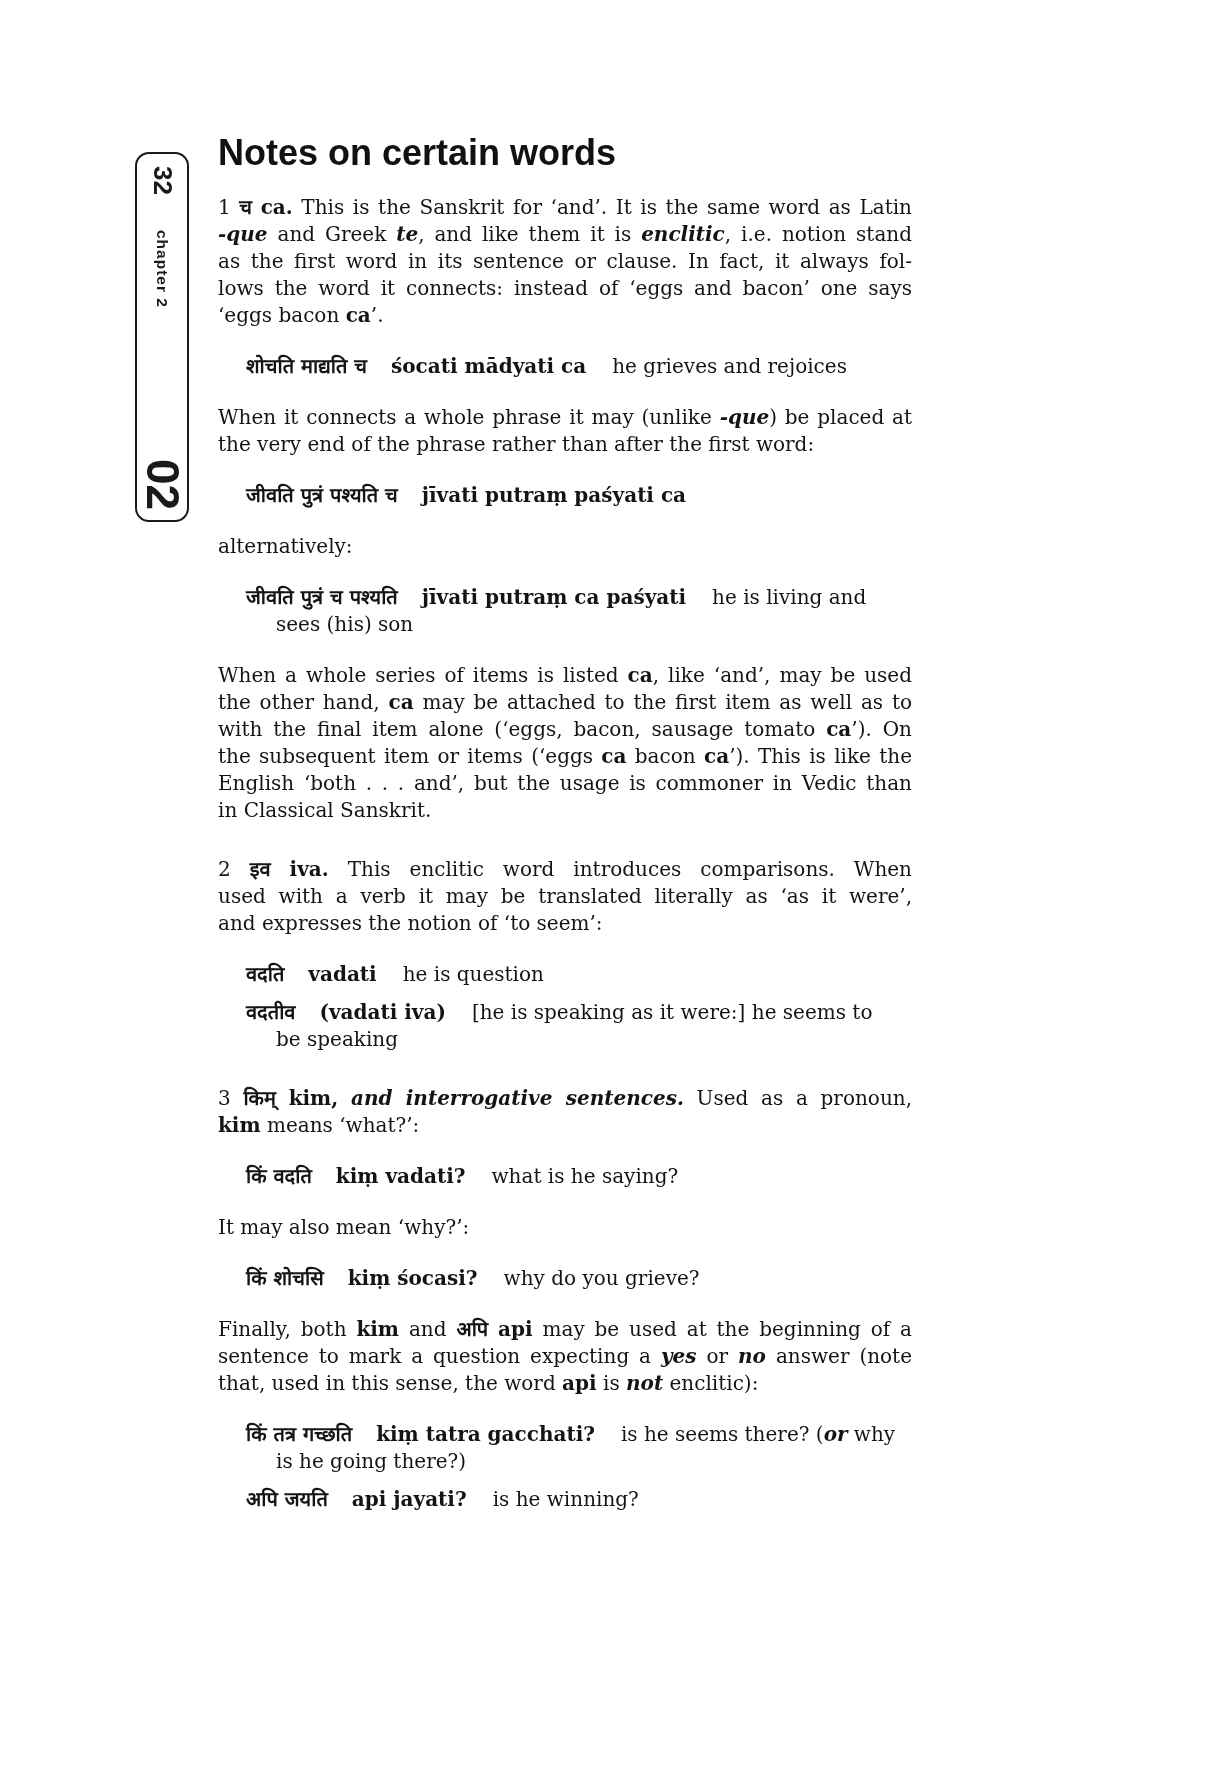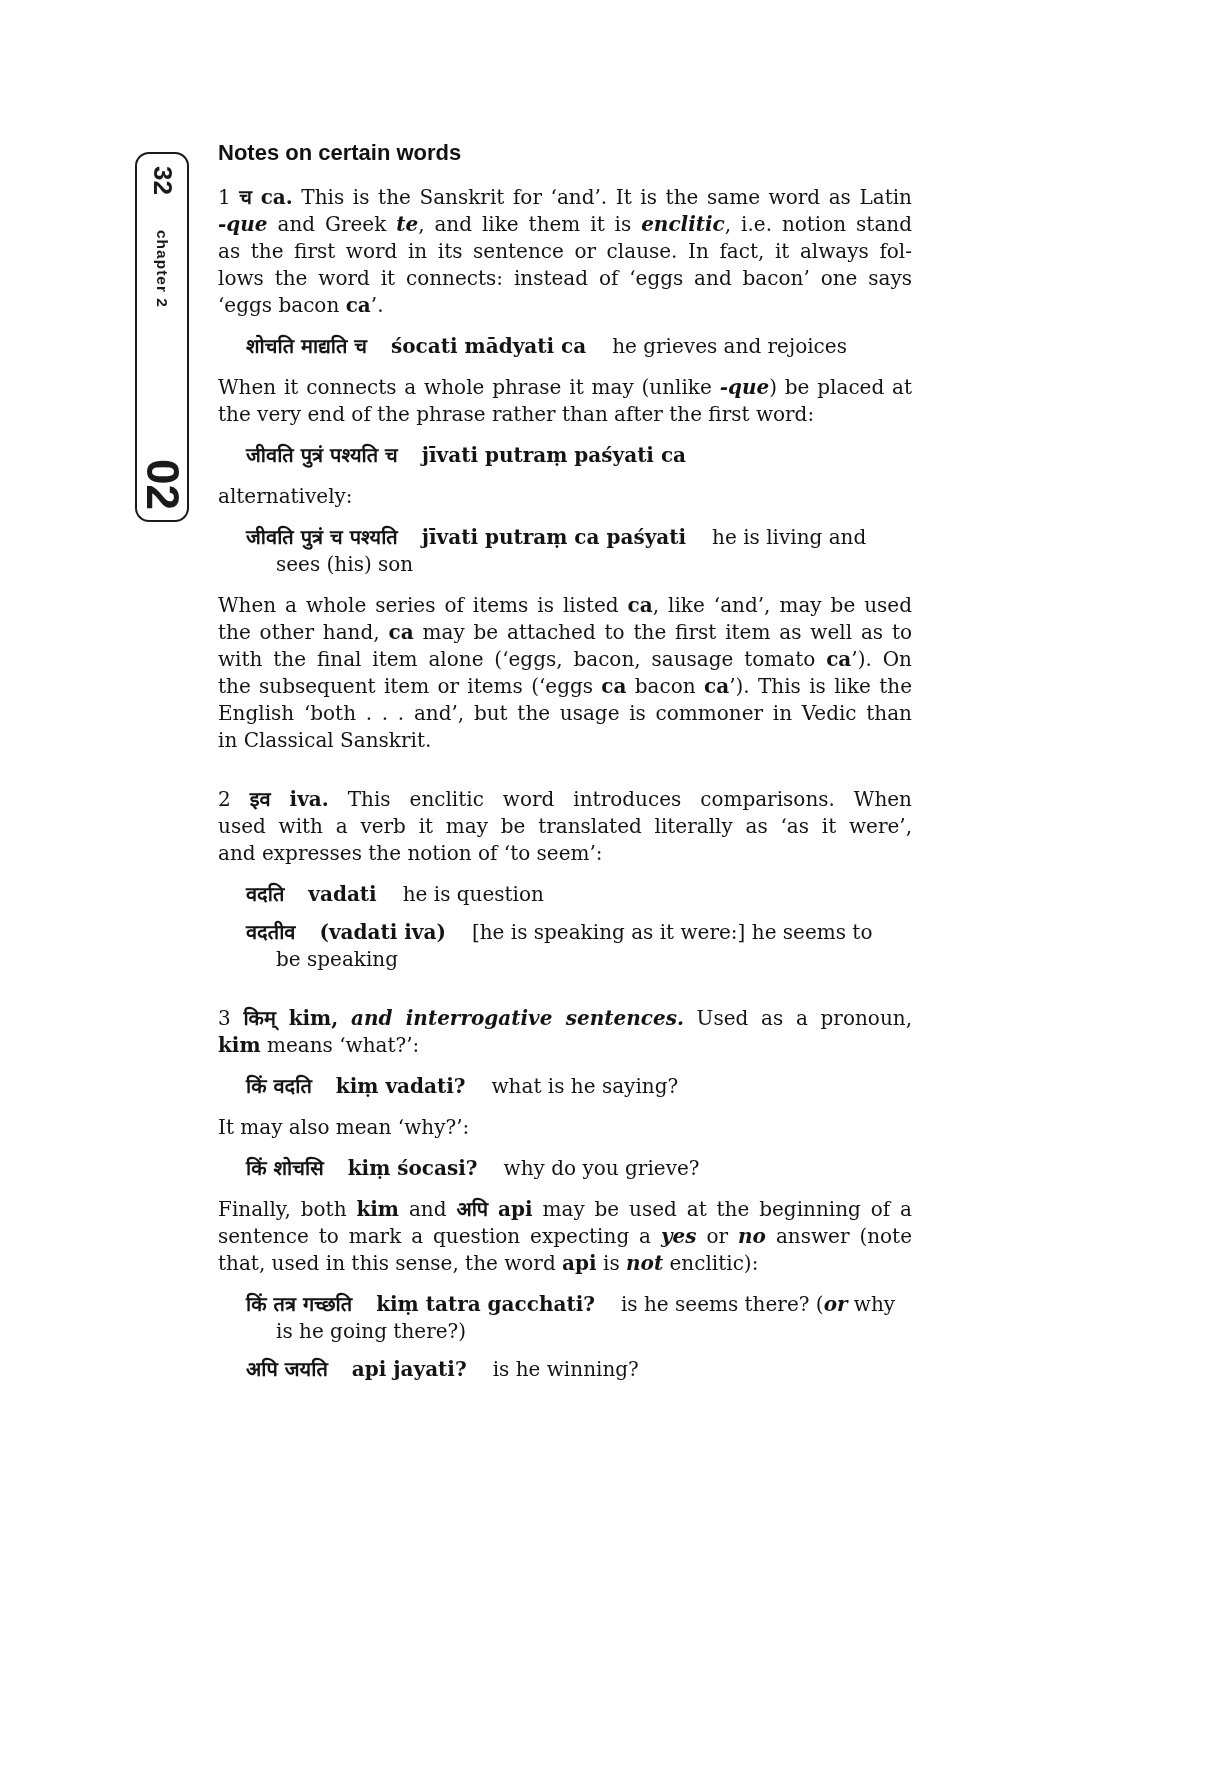--- a/index.html
+++ b/index.html
@@ -39,26 +39,26 @@
   .tab-big    { bottom: 10px; font-size: 46px; font-weight: 800; }
   
   .main {
     position: absolute;
     left: 218px; top: 136px;
     width: 694px;
   }
   .title {
     font-family: "Liberation Sans", "DejaVu Sans", sans-serif;
     font-weight: bold;
-    font-size: 22px;
+    font-size: 36px;
     line-height: 34px;
     margin: 0 0 14px 0;
     color: #111;
   }
-  .para { margin: 14px 0; }
+  .para { margin: 24px 0; }
   .para.sec { margin-top: 32px; }
   .line { }
   .line.jl { text-align: justify; text-align-last: justify; }
   .example { margin: 11px 0 11px 28px; }
   .example .dev { margin-right: 24px; margin-top: 24px; }
   .example .translit { font-weight: bold; margin-right: 26px; }
   .cont { margin-left: 30px; }
   .b { font-weight: bold; }
   .i { font-style: italic; font-weight: bold; }
   .d, .dev {

